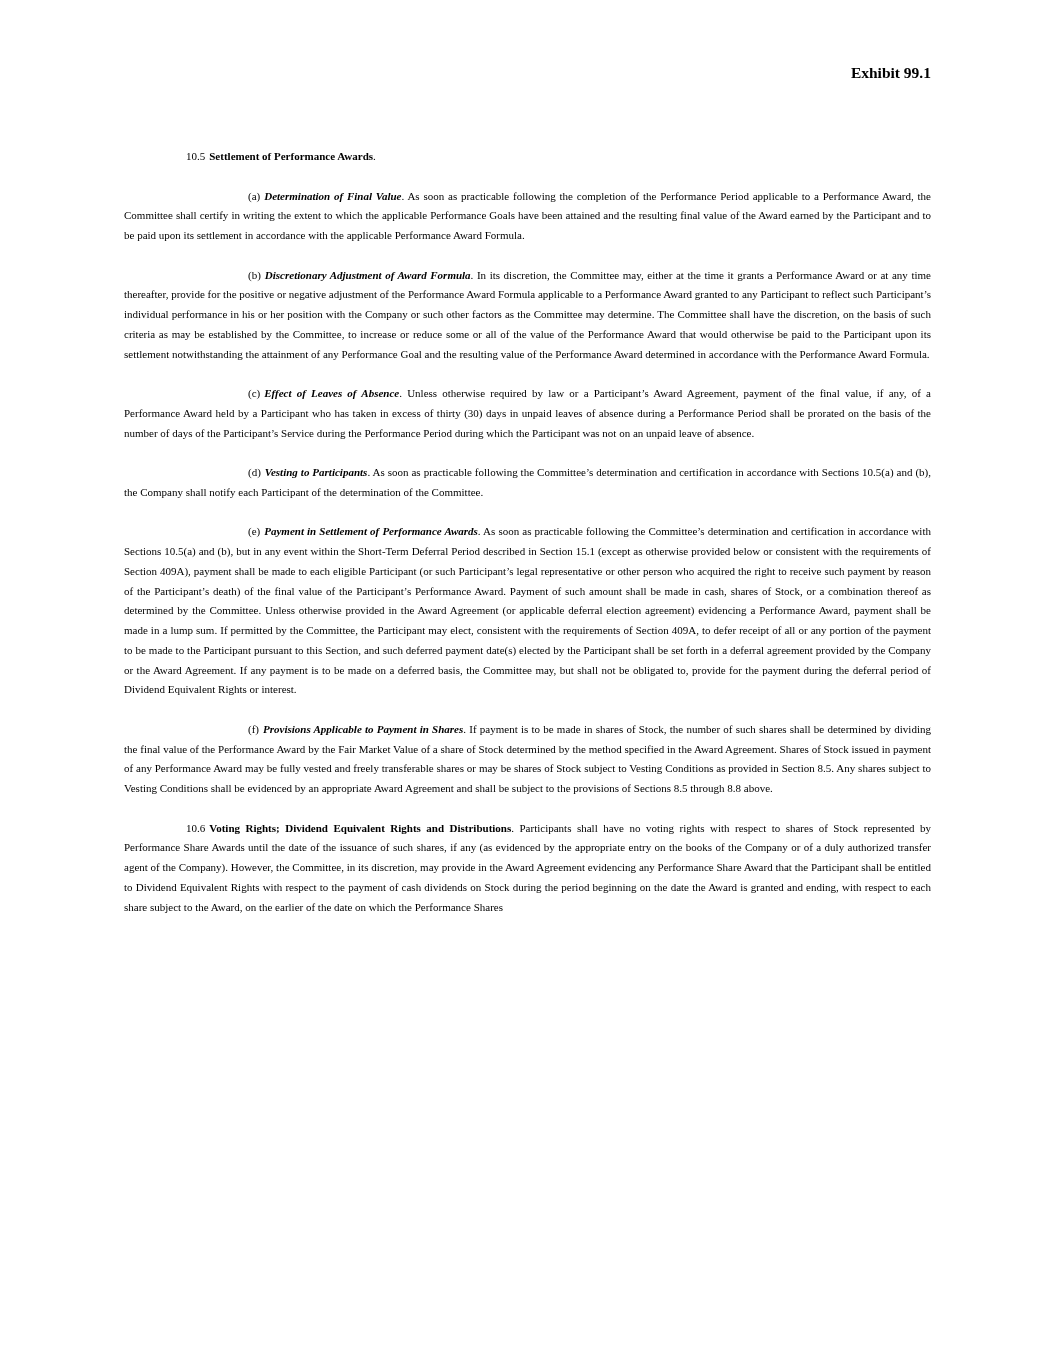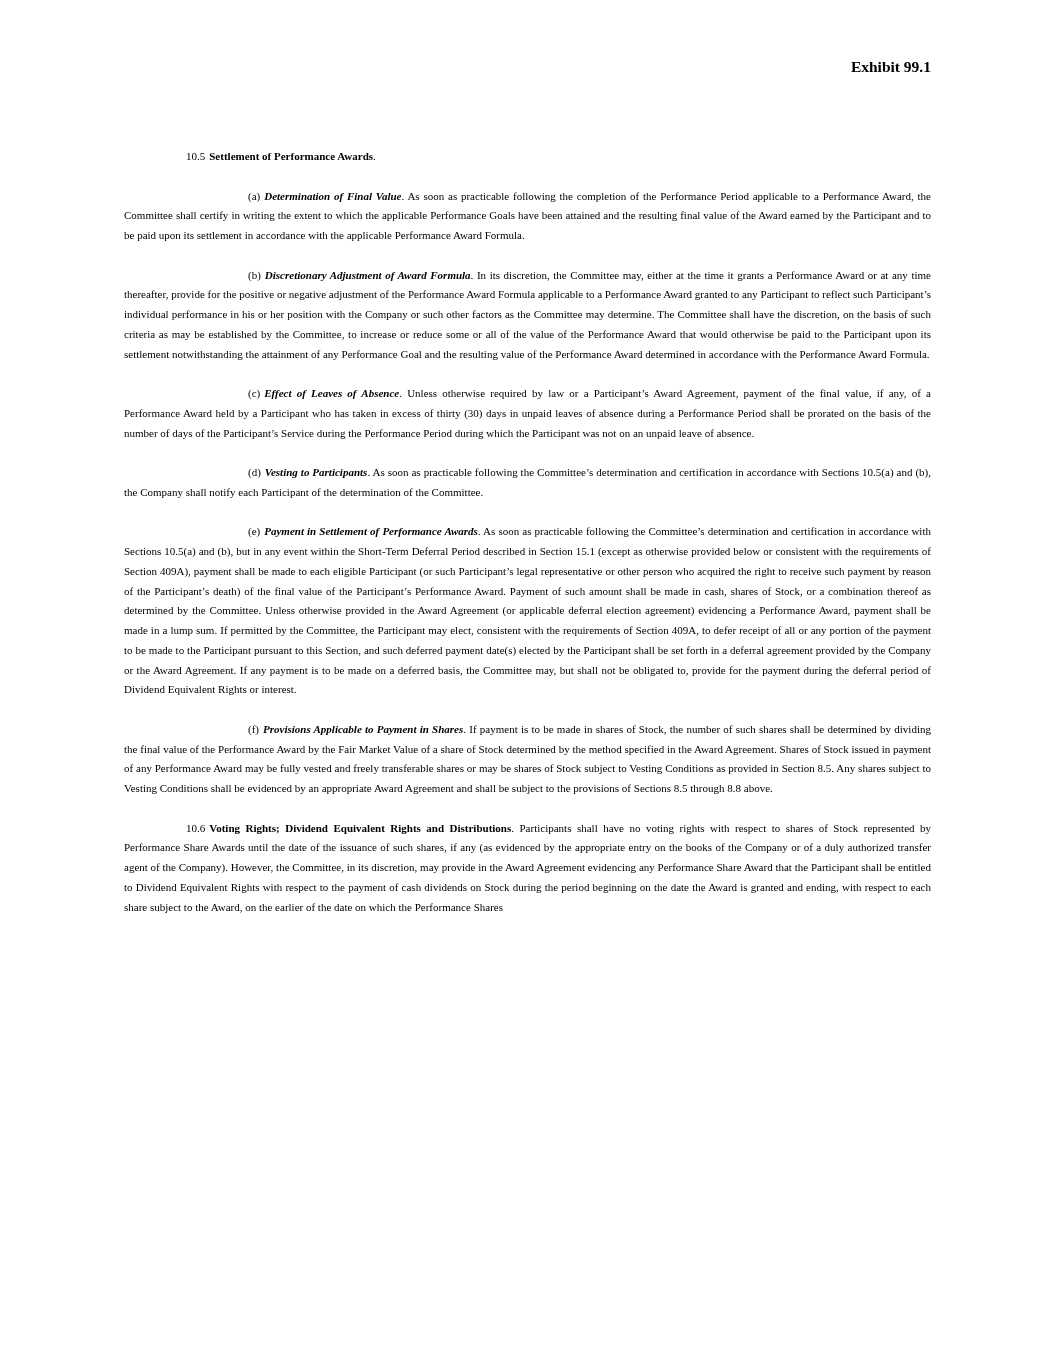--- a/index.html
+++ b/index.html
@@ -17,21 +17,21 @@
     }
     .page {
       position: absolute;
       left: 124px;
       top: 0;
       width: 807px;
     }
     .exhibit {
       position: absolute;
       right: 0;
-      top: 57px;
+      top: 63px;
       font-weight: bold;
       font-size: 15.5px;
       line-height: 20px;
       white-space: nowrap;
     }
     .content {
       position: absolute;
       left: 0;
       top: 147px;
       width: 807px;

